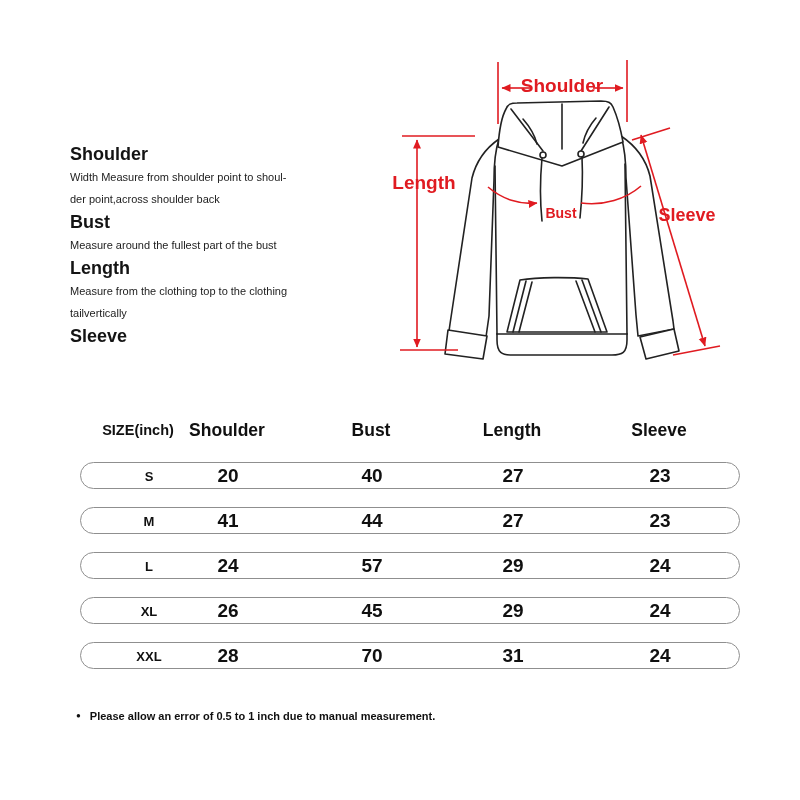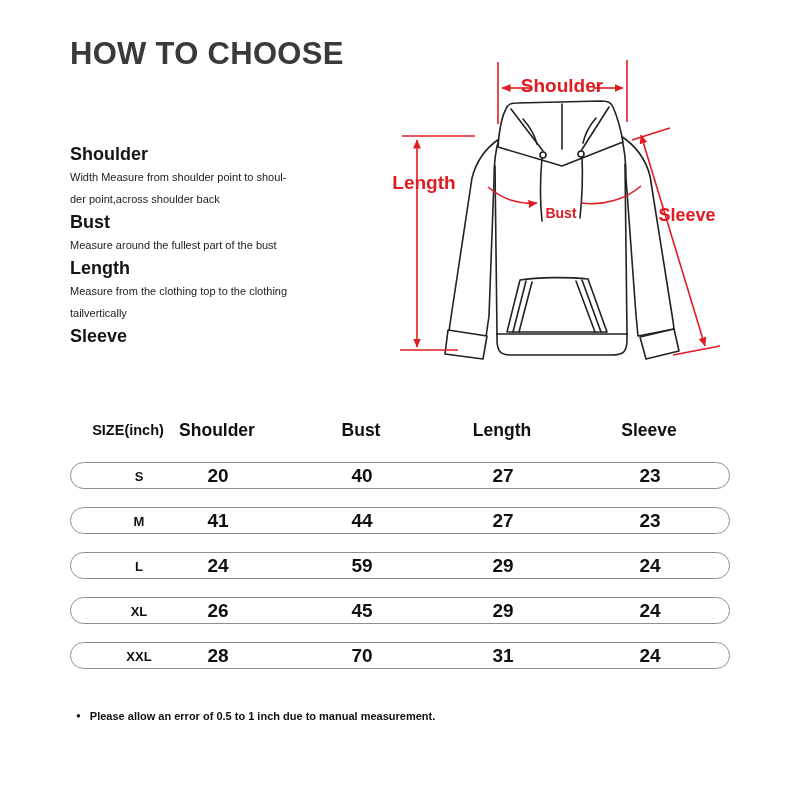--- a/index.html
+++ b/index.html
@@ -13,21 +13,21 @@
     font-size:31px;line-height:40px;font-weight:700;color:#3a3a3a;letter-spacing:.3px;
   }
   
   .instructions{position:absolute;left:70px;top:142px;width:332px;}
   .instructions h3{margin:0;font-size:18px;line-height:24px;font-weight:700;color:#141414;}
   .instructions p{margin:0;font-size:11px;line-height:22px;font-weight:400;color:#1c1c1c;}
   
   .diagram{position:absolute;left:390px;top:18px;width:350px;height:370px;}
   .diagram text{font-family:"Liberation Sans","DejaVu Sans",sans-serif;font-weight:700;}
   
-  .sizetable{position:absolute;left:70px;top:408px;width:660px;}
+  .sizetable{position:absolute;left:80px;top:408px;width:660px;}
   .thead{position:relative;height:40px;}
   .hc,.tc{position:absolute;transform:translate(-50%,-50%);white-space:nowrap;color:#101010;}
   .hc{top:22px;font-size:17.5px;font-weight:600;}
   .thead .c-size{left:58px;font-size:14.5px;}
   .trow{
     position:relative;height:27px;margin-top:18px;background:#fff;
     border:1px solid #8f8f8f;border-radius:14.5px;box-sizing:border-box;
   }
   .thead + .trow{margin-top:14px;}
   .tc{top:50%;font-size:19px;font-weight:600;}
@@ -43,21 +43,20 @@
     font-size:11px;font-weight:700;color:#101010;
   }
   .fn-bullet{font-size:8px;line-height:1;}
 </style>
 </head>
 <body>
 
 <div class="canvas">
 
   <div class="title">
-    <div>HOW TO CHOOSE</div>
   </div>
 
   <div class="instructions">
     <h3>Shoulder</h3>
     <p>Width Measure from shoulder point to shoul-</p>
     <p>der point,across shoulder back</p>
     <h3>Bust</h3>
     <p>Measure around the fullest part of the bust</p>
     <h3>Length</h3>
     <p>Measure from the clothing top to the clothing</p>
@@ -149,21 +148,21 @@
       <span class="tc c-size">M</span>
       <span class="tc c-shoulder">41</span>
       <span class="tc c-bust">44</span>
       <span class="tc c-length">27</span>
       <span class="tc c-sleeve">23</span>
     </div>
 
     <div class="trow">
       <span class="tc c-size">L</span>
       <span class="tc c-shoulder">24</span>
-      <span class="tc c-bust">59</span>
+      <span class="tc c-bust">57</span>
       <span class="tc c-length">29</span>
       <span class="tc c-sleeve">24</span>
     </div>
 
     <div class="trow">
       <span class="tc c-size">XL</span>
       <span class="tc c-shoulder">26</span>
       <span class="tc c-bust">45</span>
       <span class="tc c-length">29</span>
       <span class="tc c-sleeve">24</span>

